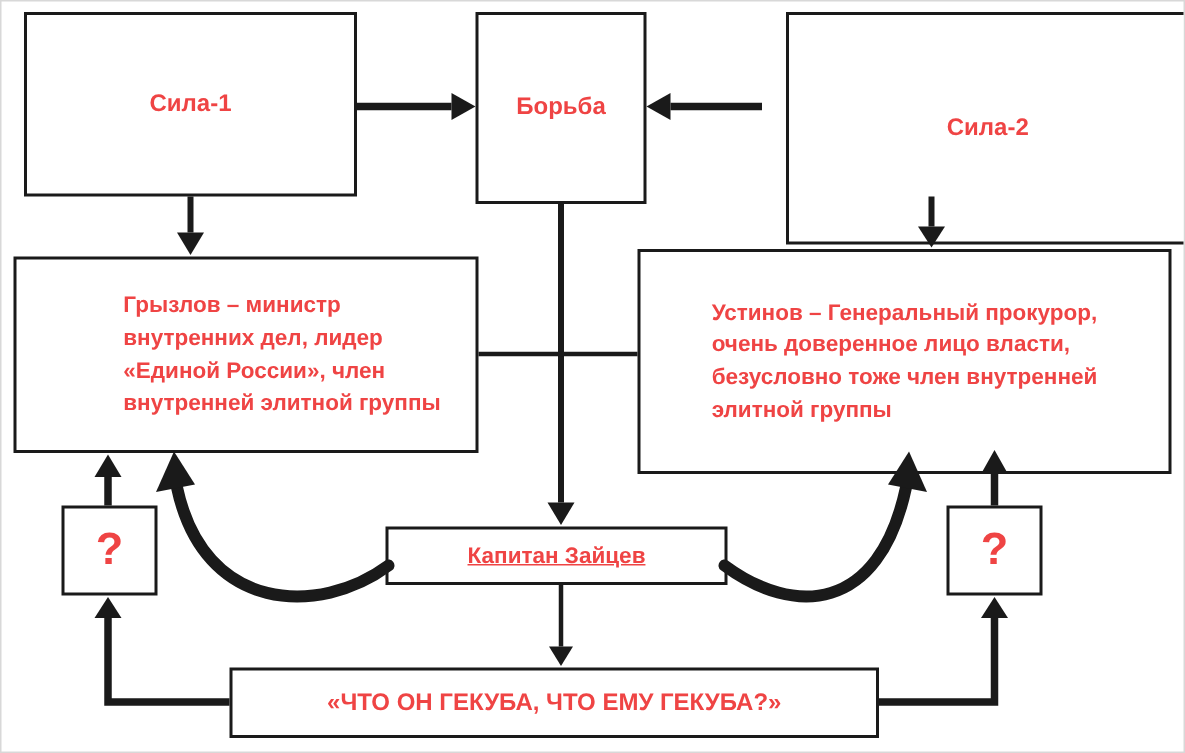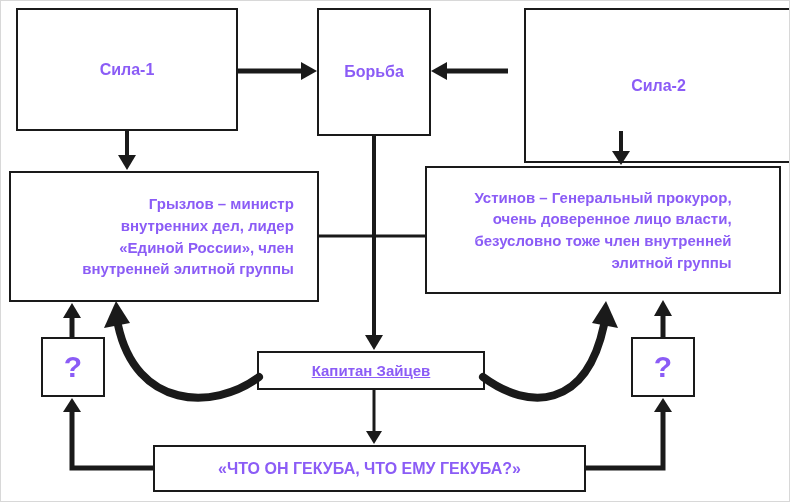--- a/index.html
+++ b/index.html
@@ -14,32 +14,32 @@
     overflow: hidden;
   }
   .box {
     position: absolute;
     background: #ffffff;
     border: 2px solid #1a1a1a;
     box-sizing: border-box;
     display: flex;
     align-items: center;
     justify-content: center;
-    text-align: right;
+    text-align: left;
     font-weight: 700;
-    color: #8b5cf6;
+    color: #ef4444;
     white-space: pre-line;
     line-height: 1.45;
     z-index: 1;
   }
   #sila1   { left: 15px;  top: 7px;   width: 222px; height: 123px; font-size: 16px; }
   #borba   { left: 316px; top: 7px;   width: 114px; height: 128px; font-size: 16px; }
   #sila2   { left: 507px; top: 7px;   width: 269px; height: 155px; font-size: 16px; margin-left: 16px; }
   #gryzlov { left: 8px;   top: 170px; width: 310px; height: 131px; font-size: 15px; padding-left: 48px; }
-  #ustinov { left: 424px; top: 165px; width: 356px; height: 128px; font-size: 15px; }
+  #ustinov { left: 424px; top: 165px; width: 356px; height: 150px; font-size: 15px; }
   #zaytsev { left: 256px; top: 350px; width: 228px; height: 39px;  font-size: 15px; text-decoration: underline; }
   #gekuba  { left: 152px; top: 444px; width: 433px; height: 47px;  font-size: 16px; }
   #qleft   { left: 40px;  top: 336px; width: 64px;  height: 60px;  font-size: 30px; }
   #qright  { left: 630px; top: 336px; width: 64px;  height: 60px;  font-size: 30px; }
 
   svg.arrows {
     position: absolute;
     left: 0; top: 0;
     z-index: 2;
     pointer-events: none;

